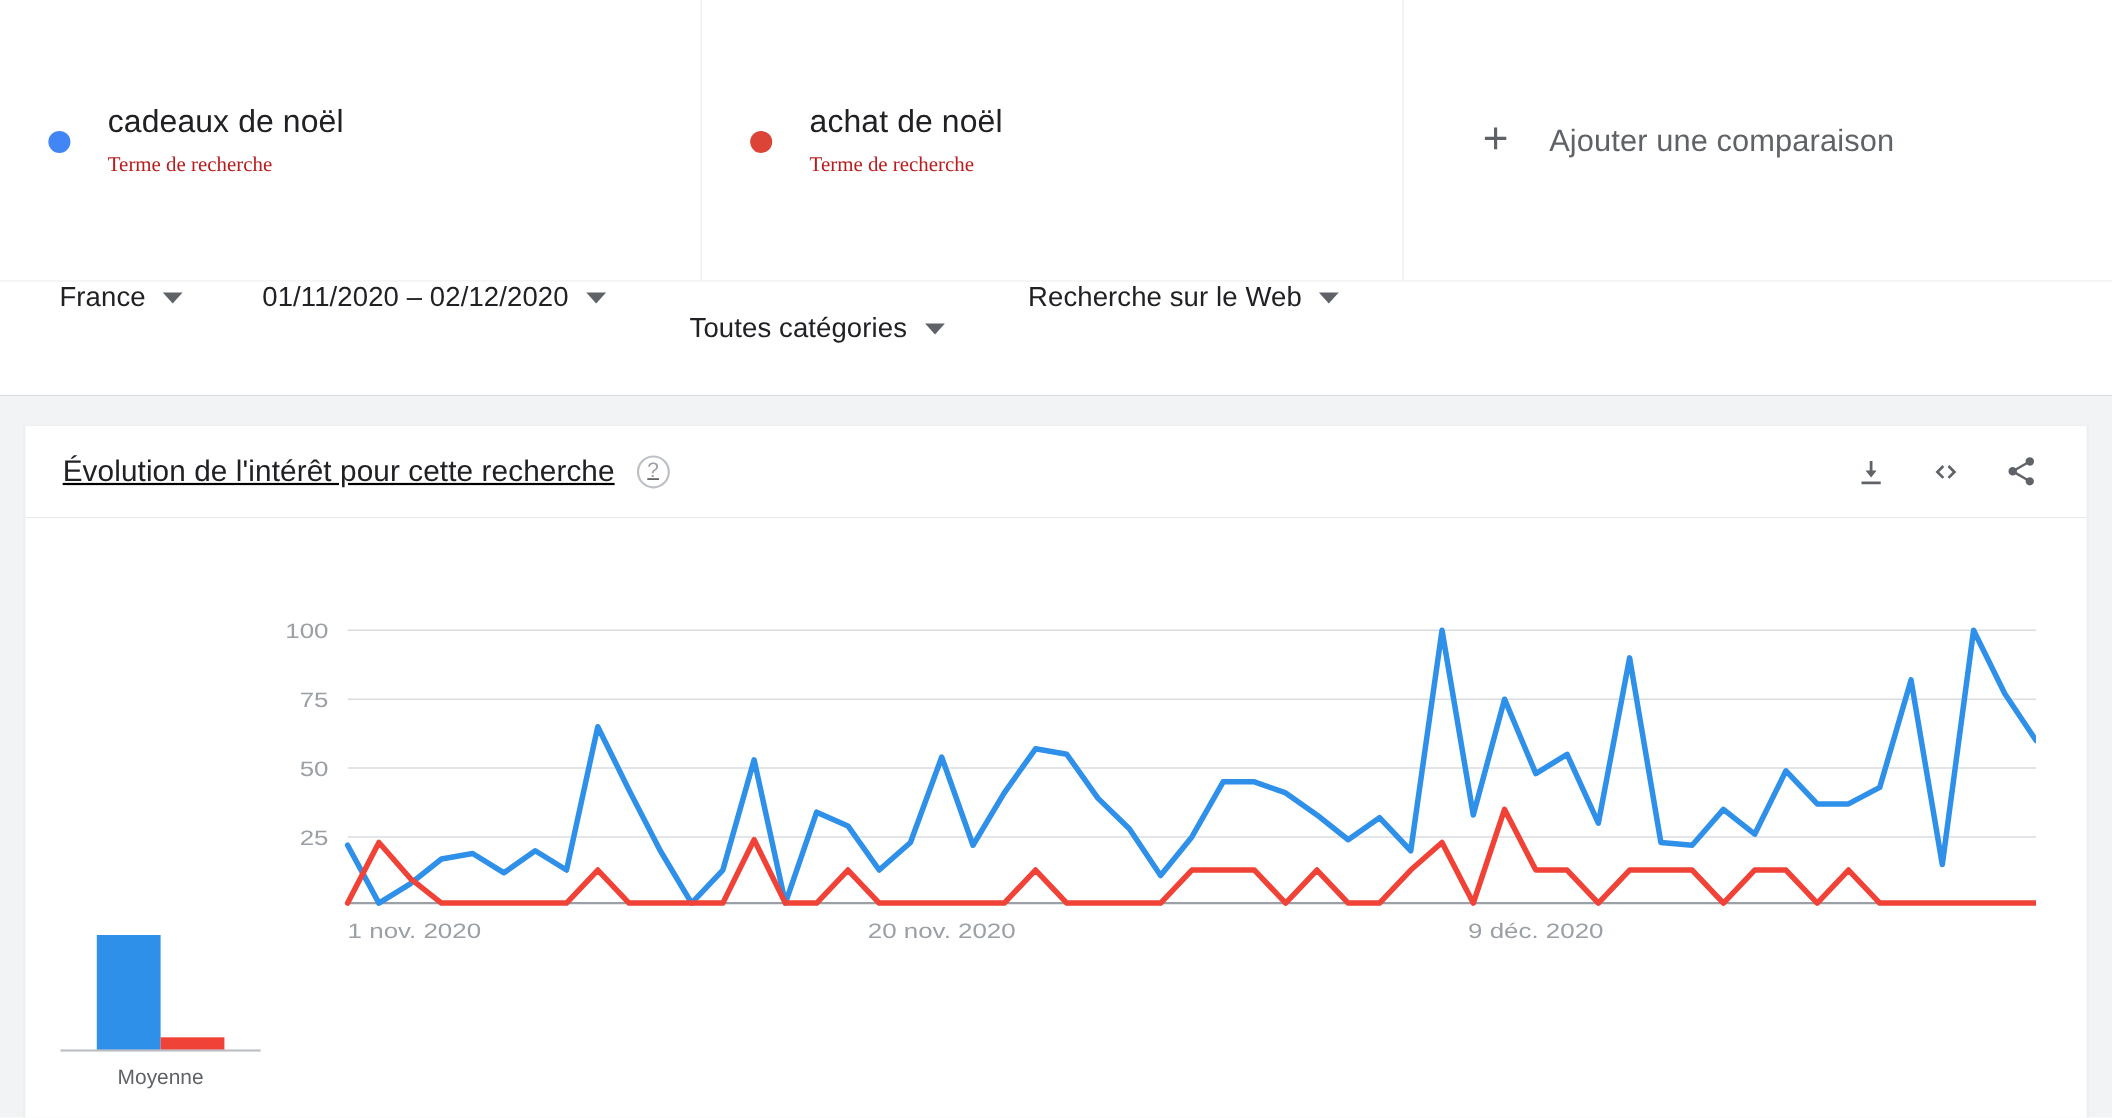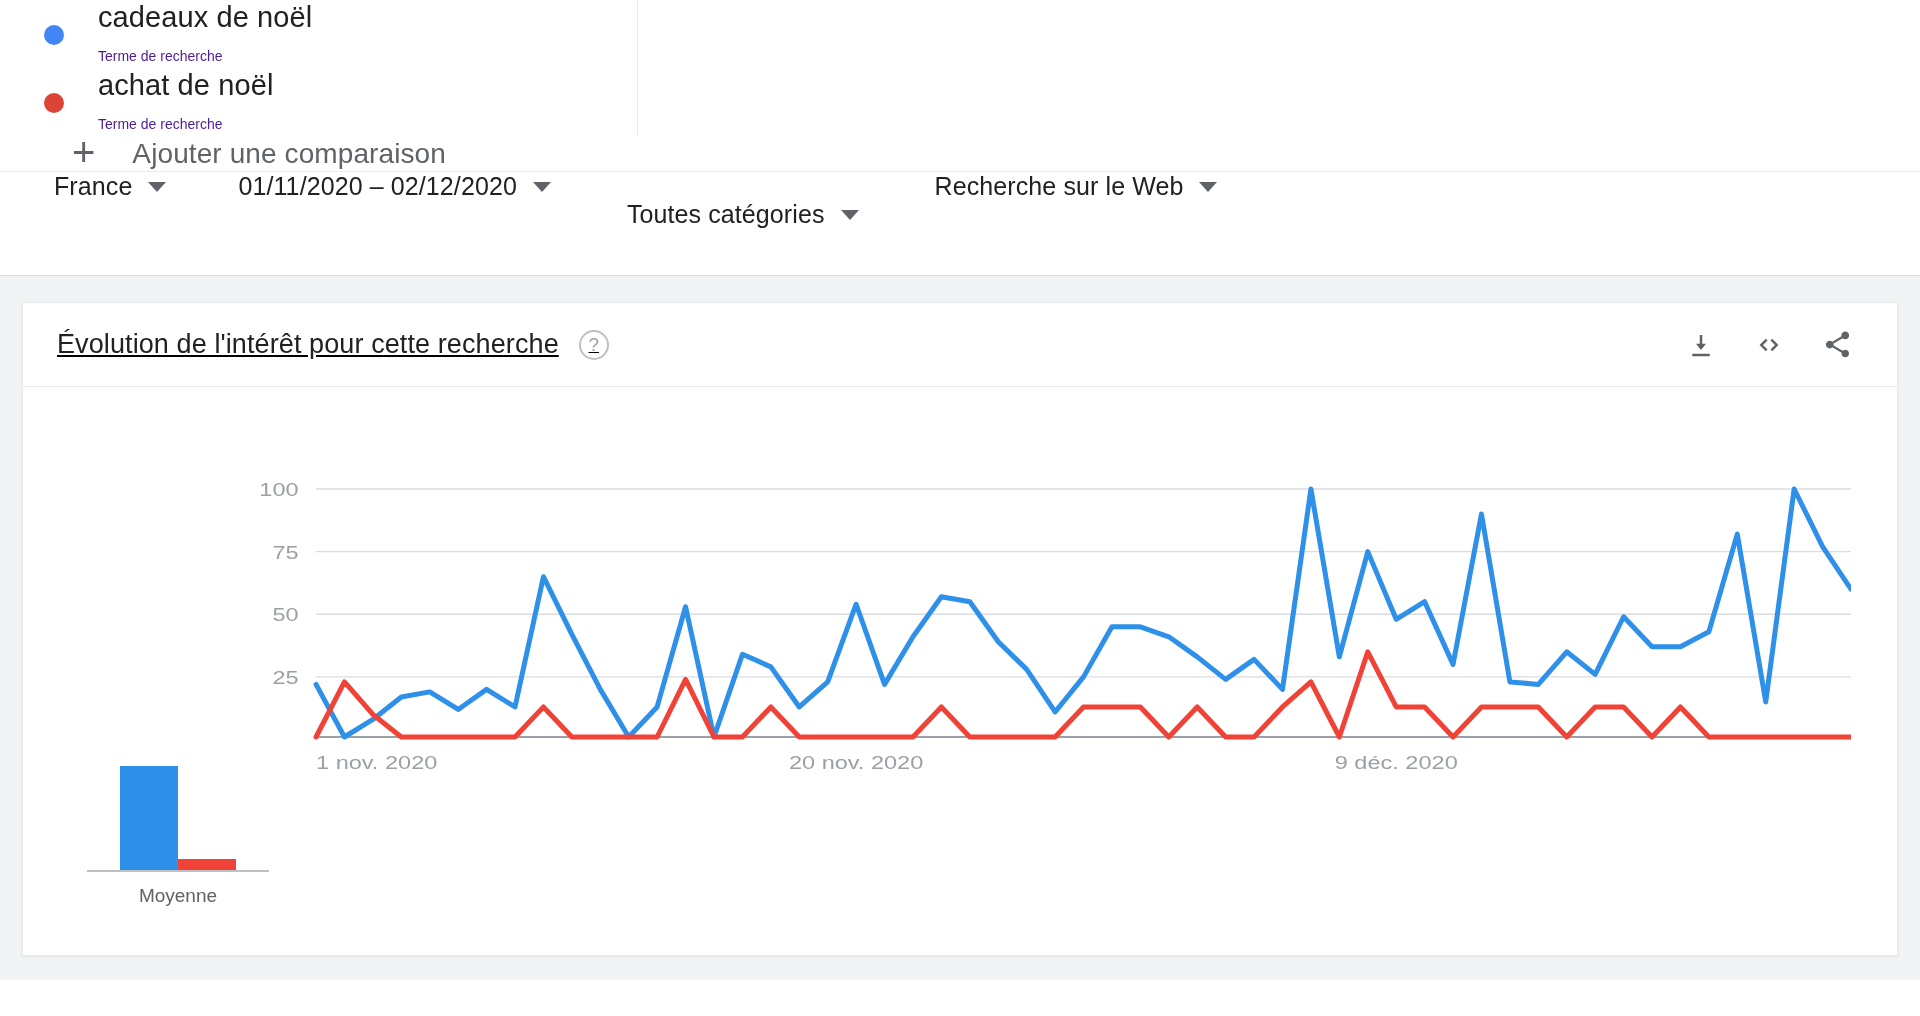--- a/index.html
+++ b/index.html
@@ -9,24 +9,23 @@
     width: 1920px; height: 1016px;
     background: #ffffff;
     font-family: "Liberation Sans", sans-serif;
     -webkit-font-smoothing: antialiased;
     overflow: hidden;
   }
 
   
   .cmp-bar {
     display: flex;
-    height: 172px;
+    height: 256px;
     background: #ffffff;
     border-bottom: 1px solid #e8eaed;
-    flex-direction: column;
   }
   .cmp-cell {
     position: relative;
     display: flex;
     align-items: center;
     border-right: 1px solid #e8eaed;
     padding: 0 0 0 44px;
   }
   .cmp-cell.term { width: 638px; }
   .cmp-cell.add {
@@ -45,25 +44,26 @@
   }
   .term-texts { display: flex; flex-direction: column; justify-content: center; }
   .term-title {
     font-size: 29px;
     color: #202124;
     line-height: 34px;
     letter-spacing: 0.1px;
     white-space: nowrap;
   }
   .term-sub {
-    font-size: 14px;
-    color: #4c1d95;
+    font-size: 19px;
+    color: #b91c1c;
     line-height: 24px;
     margin-top: 10px;
     white-space: nowrap;
+    font-family: Liberation Serif, serif;
   }
 
   .plus-icon {
     font-size: 40px;
     color: #5f6368;
     font-weight: 300;
     line-height: 1;
     margin-right: 37px;
     margin-top: -4px;
   }
@@ -154,21 +154,21 @@
   }
   .act svg { fill: #5f6368; }
 
   
   .chart-wrap {
     position: relative;
     height: 568px;
   }
   .avg-panel {
     position: absolute;
-    left: 60px; top: 100px;
+    left: 28px; top: 100px;
     width: 190px; height: 420px;
   }
   .avg-bars {
     position: absolute;
     left: 0; right: 0; bottom: 36px;
     height: 300px;
     display: flex;
     align-items: flex-end;
     justify-content: center;
   }

